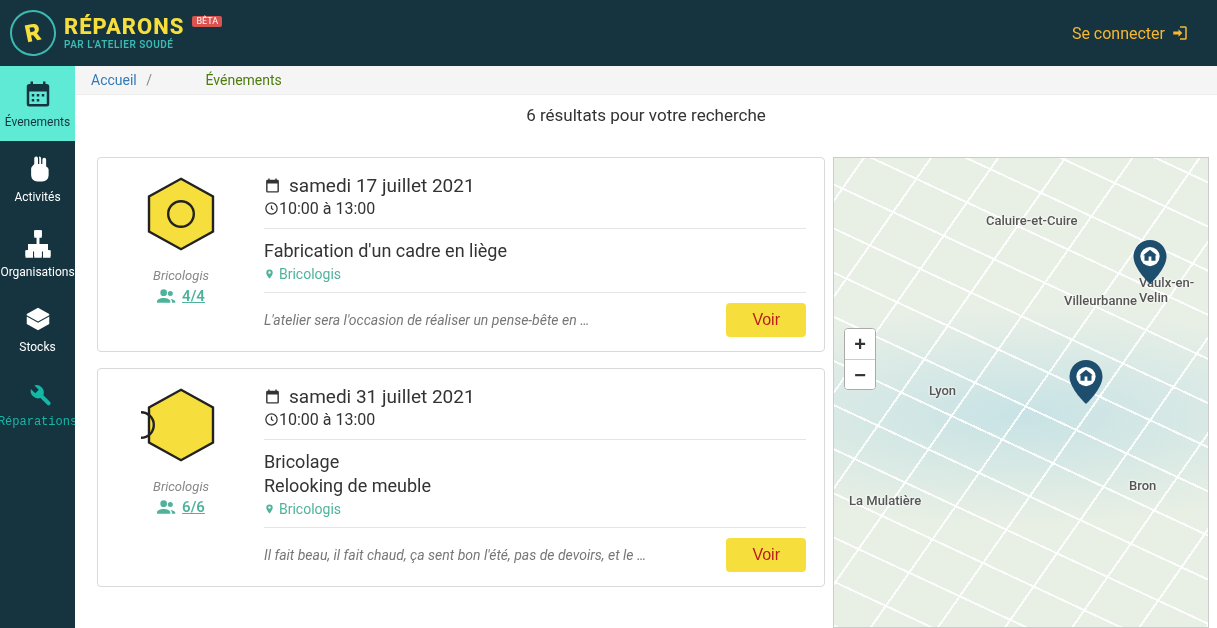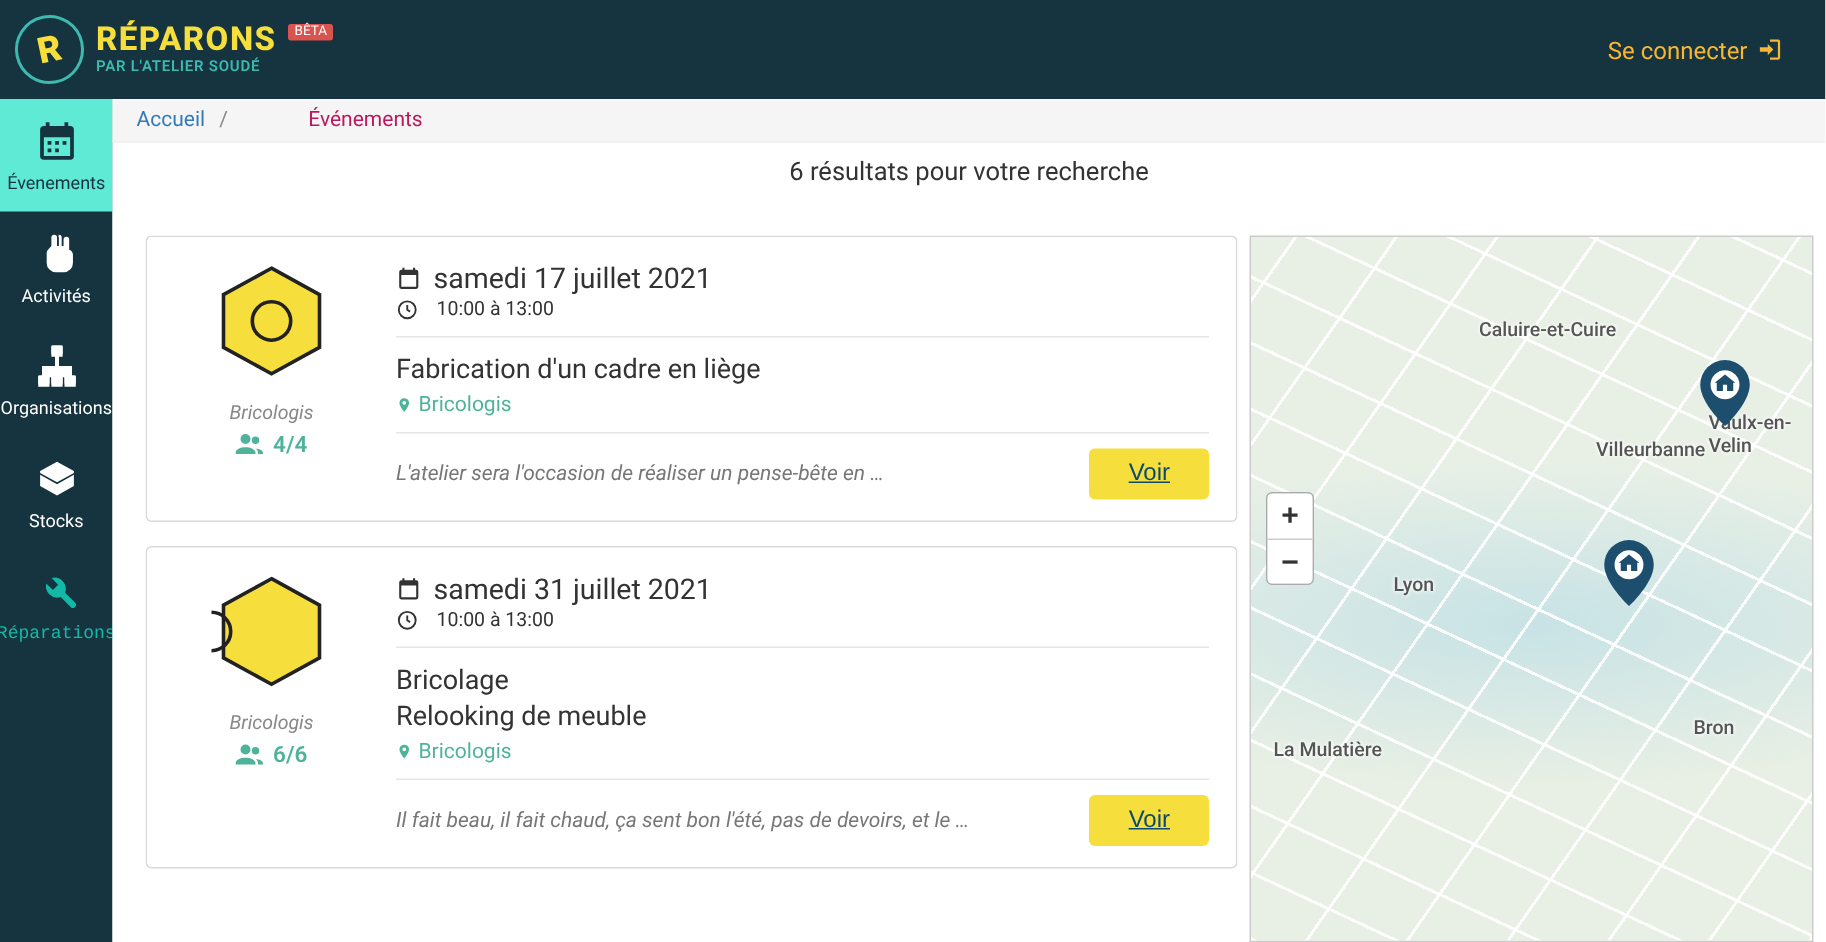--- a/index.html
+++ b/index.html
@@ -57,21 +57,21 @@
   .main { flex:1; background:#fff; overflow:hidden; display:flex; flex-direction:column; }
 
   .breadcrumb {
     padding: 6px 16px;
     background:#f5f5f5;
     font-size: 14px;
     border-bottom:1px solid #eee;
   }
   .breadcrumb a { color:#337ab7; text-decoration:none; }
   .breadcrumb .sep { color:#888; margin:0 6px; }
-  .breadcrumb .current { color:#be185d;padding-left:44px; }
+  .breadcrumb .current { color:#4d7c0f;padding-left:44px; }
 
   .header-block { text-align:center; padding: 10px 0 14px 0; }
   .header-block .count { font-size:17px; color:#333; margin-bottom:14px; }
   .filter-row { display:flex; align-items:center; justify-content:center; gap:8px; }
   .filter-row .lbl { color:#4fb39c; font-size:16px; }
   .filter-btn {
     width:38px; height:36px; border-radius:4px;
     background:#f6df3c; border:none;
     display:flex; align-items:center; justify-content:center;
     cursor:pointer;
@@ -83,37 +83,37 @@
   .cards-col { width: 728px; display:flex; flex-direction:column; gap:16px; overflow:hidden;}
   .card {
     border:1px solid #d9d9d9; border-radius:4px;
     padding: 16px 18px 14px 18px;
     display:flex; gap:18px;
     background:#fff;
   }
   .card-left { width:130px; text-align:center; }
   .hex-icon { width:80px; height:80px; margin:0 auto 10px auto; }
   .org-name { color:#888; font-style:italic; font-size:13px; margin-bottom:4px;}
-  .attendees { display:flex; align-items:center; justify-content:center; gap:5px; color:#4fb39c; font-weight:600; font-size:15px;}
+  .attendees { display:flex; align-items:center; justify-content:center; gap:5px; color:#4fb39c; font-weight:600; font-size:15px;text-decoration:underline;}
   .attendees svg { width:20px; height:16px; fill:#4fb39c; }
 
   .card-body { flex:1; }
   .date-line { display:flex; align-items:center; gap:8px; font-size:19px; font-weight:400; color:#333;}
   .date-line svg { width:17px; height:17px; fill:#333; }
-  .time-line { display:flex; align-items:center; gap:12px; font-size:13px; color:#333; margin-top:2px;}
+  .time-line { display:flex; align-items:center; gap:0; font-size:16px; color:#333; margin-top:2px;}
   .time-line svg { width:15px; height:15px; fill:none; stroke:#333; stroke-width:2;}
   .divider { height:1px; background:#e5e5e5; margin:10px 0;}
   .event-title { font-size:18px; font-weight:400; color:#333; line-height:1.3;}
   .loc-link { display:flex; align-items:center; gap:4px; color:#4fb39c; font-size:14px; margin-top:4px; text-decoration:none;}
   .loc-link svg { width:11px; height:14px; fill:#4fb39c;}
   .desc-row { display:flex; align-items:center; justify-content:space-between; gap:12px; }
   .desc { font-style:italic; color:#777; font-size:14px; white-space:nowrap; overflow:hidden; text-overflow:ellipsis; flex:1;}
   .voir-btn {
     background:#f6df3c; border:none; border-radius:4px;
-    padding: 8px 26px; font-size:16px; color:#0c4a6e; cursor:pointer;text-decoration:underline;
+    padding: 8px 26px; font-size:16px; color:#b91c1c; cursor:pointer;
   }
 
   
   .map-col { flex:1; position:relative; border:1px solid #ccc; overflow:hidden;}
   .map-bg {
     position:absolute; inset:0;
     background:
       linear-gradient(#eaf4ea, #eaf4ea);
   }
   .map-bg::before {

